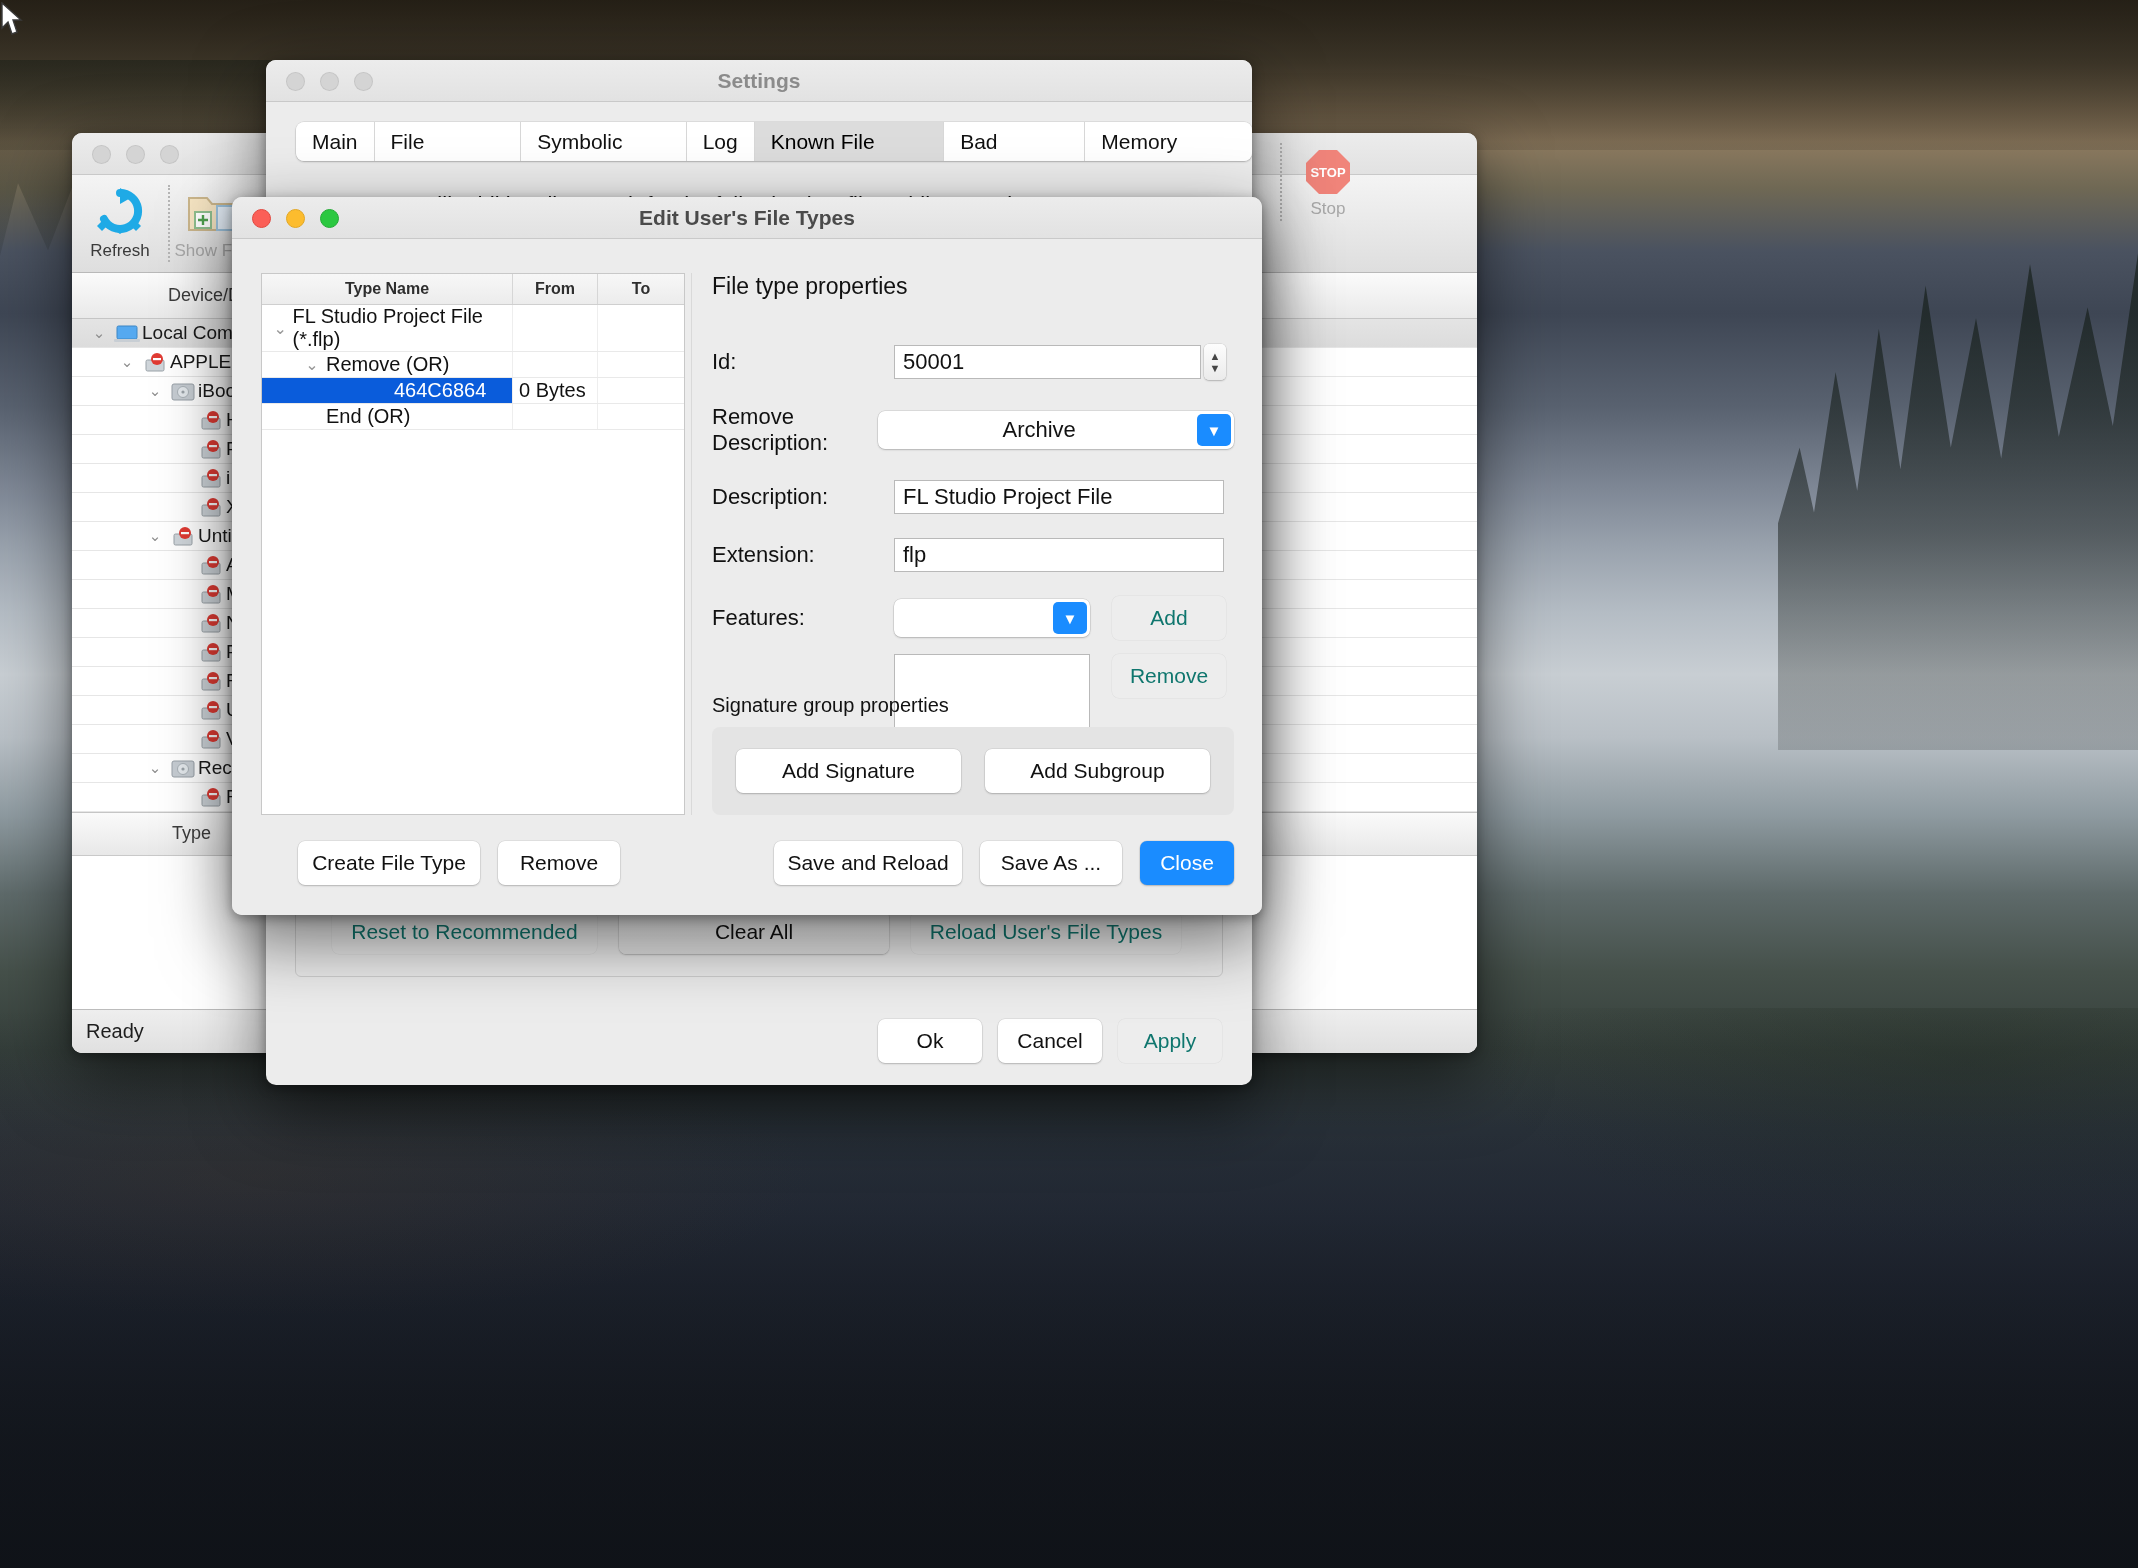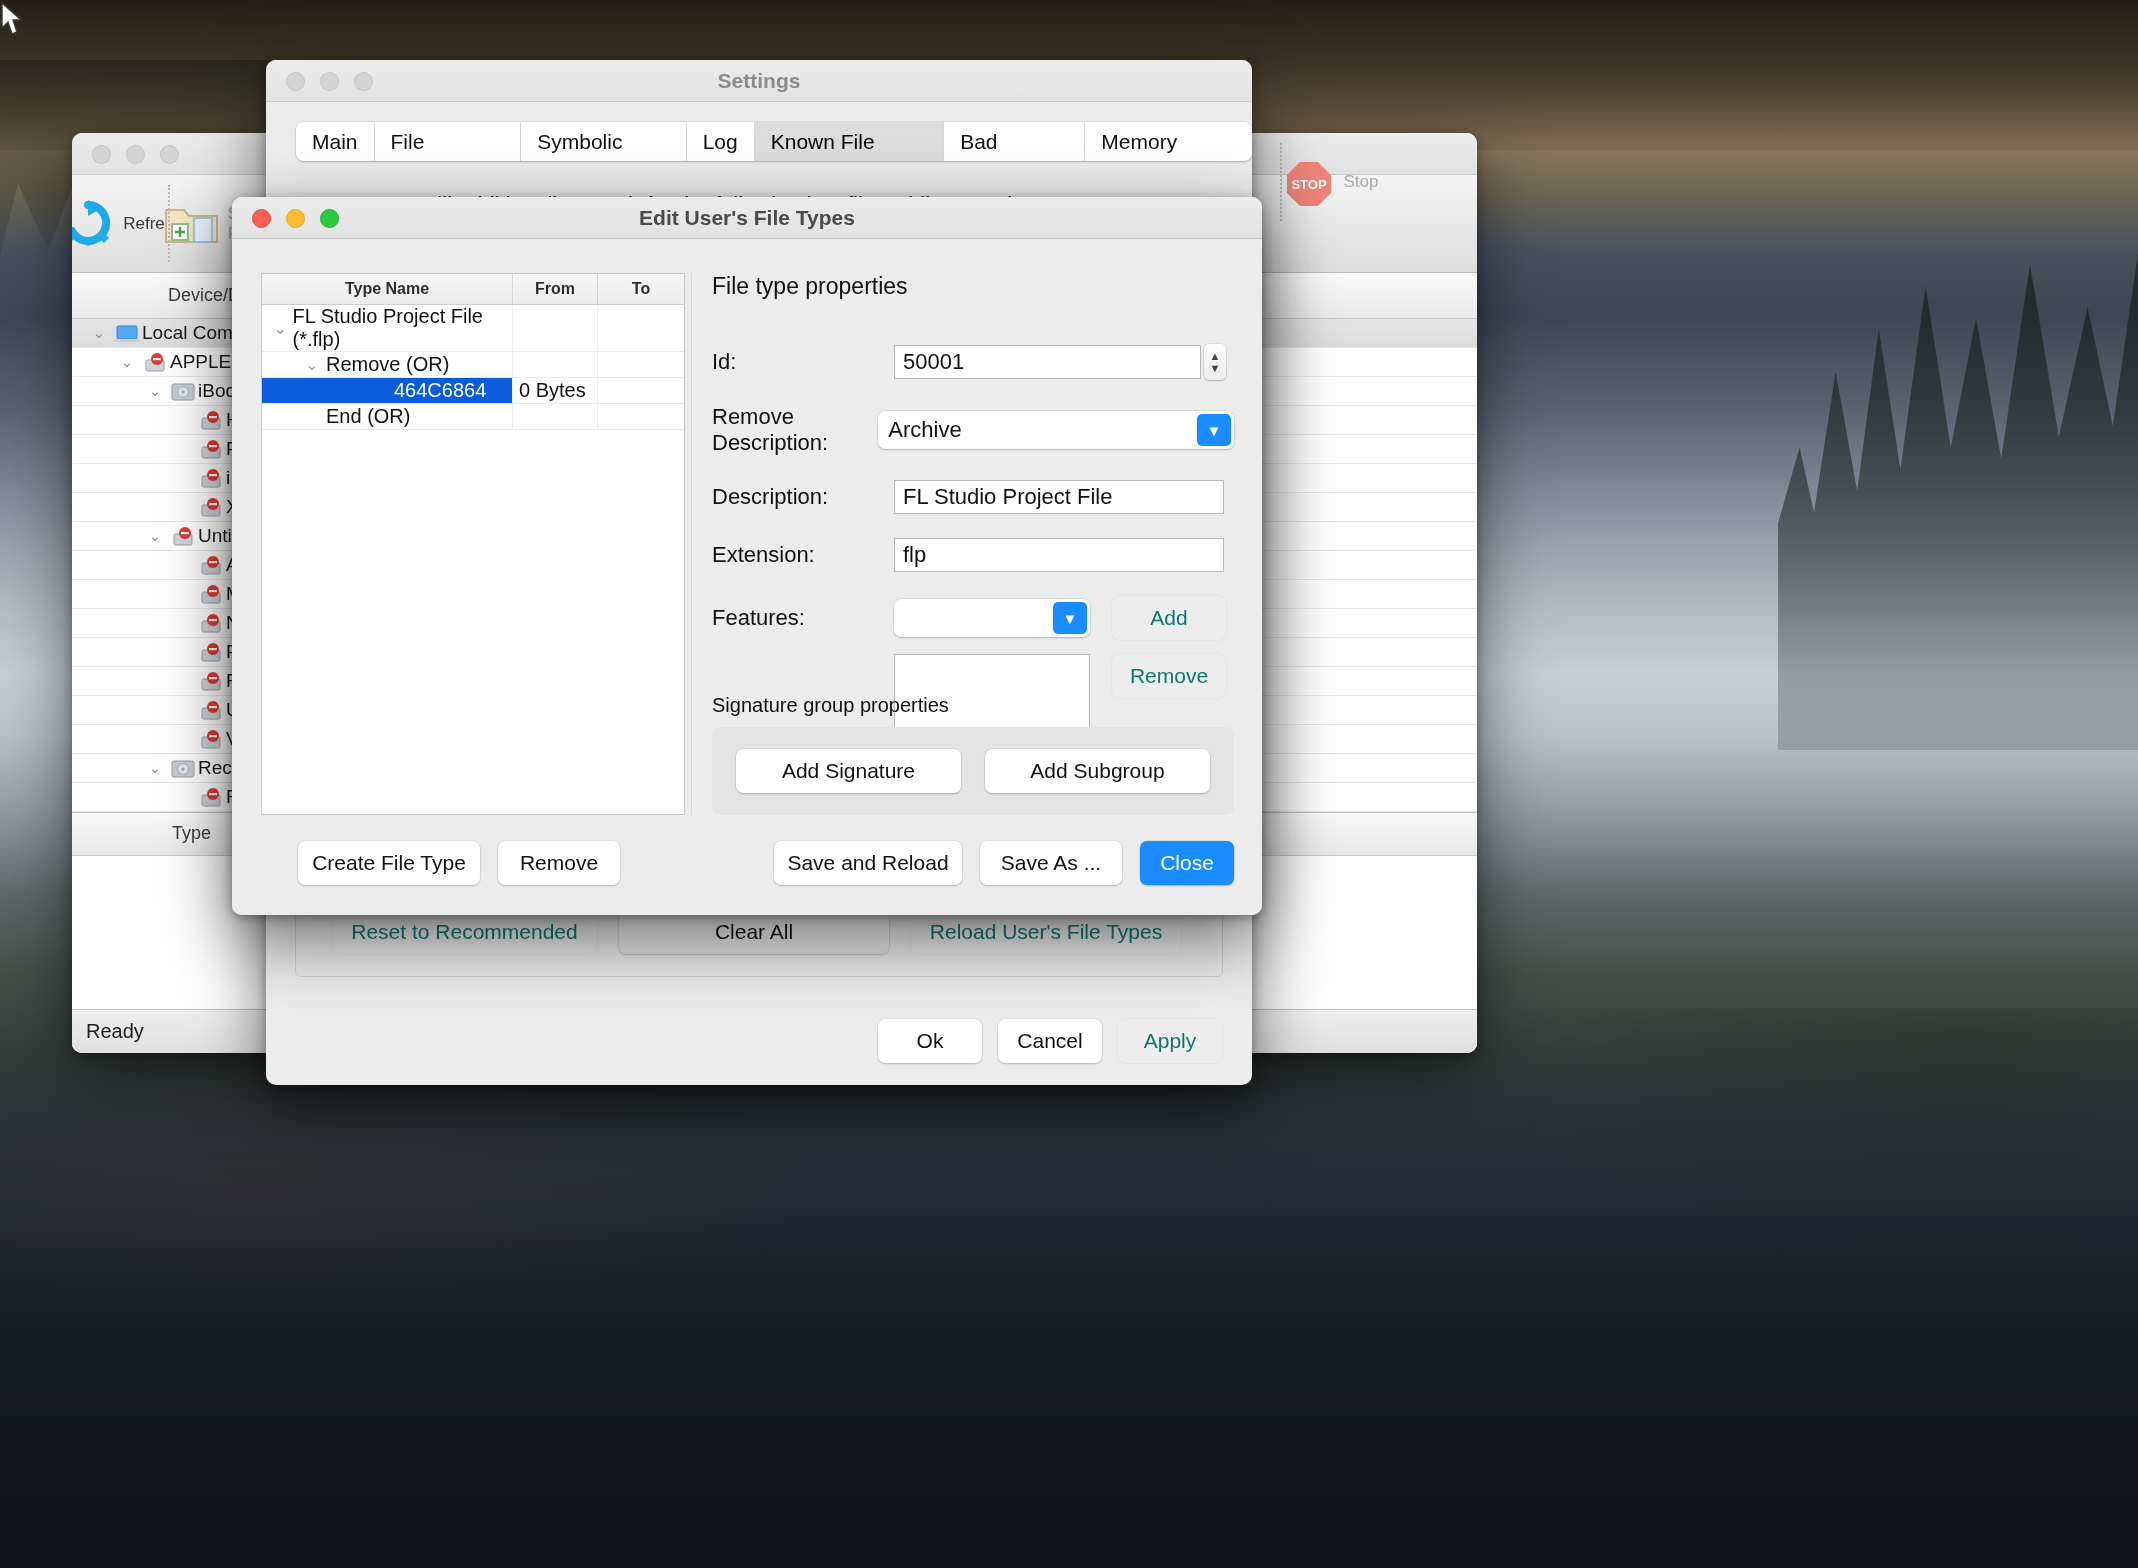--- a/index.html
+++ b/index.html
@@ -84,21 +84,21 @@
   .titlebar.active .dot.green  { background: #2bc840; border-color: #25ab36; }
 
   
   #bgwin { left: 72px; top: 133px; width: 1405px; height: 920px; }
   #bgwin .toolbar {
     height: 98px; display: flex; align-items: stretch;
     background: linear-gradient(to bottom, #f4f4f4, #dedede);
     border-bottom: 1px solid #b9b9b9;
   }
   .tb-item {
-    width: 96px; display: flex; flex-direction: row;
+    width: 96px; display: flex; flex-direction: column;
     align-items: center; justify-content: center; gap: 4px;
     position: relative;
   }
   .tb-item + .tb-item:before {
     content: ""; position: absolute; left: 0; top: 10px; bottom: 10px;
     border-left: 2px dotted #b5b5b5;
   }
   .tb-label { font-size: 17px; color: #3a3a3a; }
   .tb-item.disabled .tb-label { color: #a8a8a8; }
   .tb-icon { height: 50px; display: flex; align-items: center; }
@@ -587,21 +587,21 @@
         <div class="flabel">Id:</div>
         <div class="tfield" style="width:307px;">50001</div>
         <div class="stepper">
           <span>▲</span>
           <span>▼</span>
         </div>
       </div>
 
       <div class="frow">
         <div class="flabel">Remove Description:</div>
-        <div class="combo" style="width:384px;">
+        <div class="combo" style="width:384px;justify-content:center;">
           <span>Archive</span>
           <span class="arrowbox">▼</span>
         </div>
       </div>
 
       <div class="frow">
         <div class="flabel">Description:</div>
         <div class="tfield" style="width:330px;">FL Studio Project File</div>
       </div>
 

